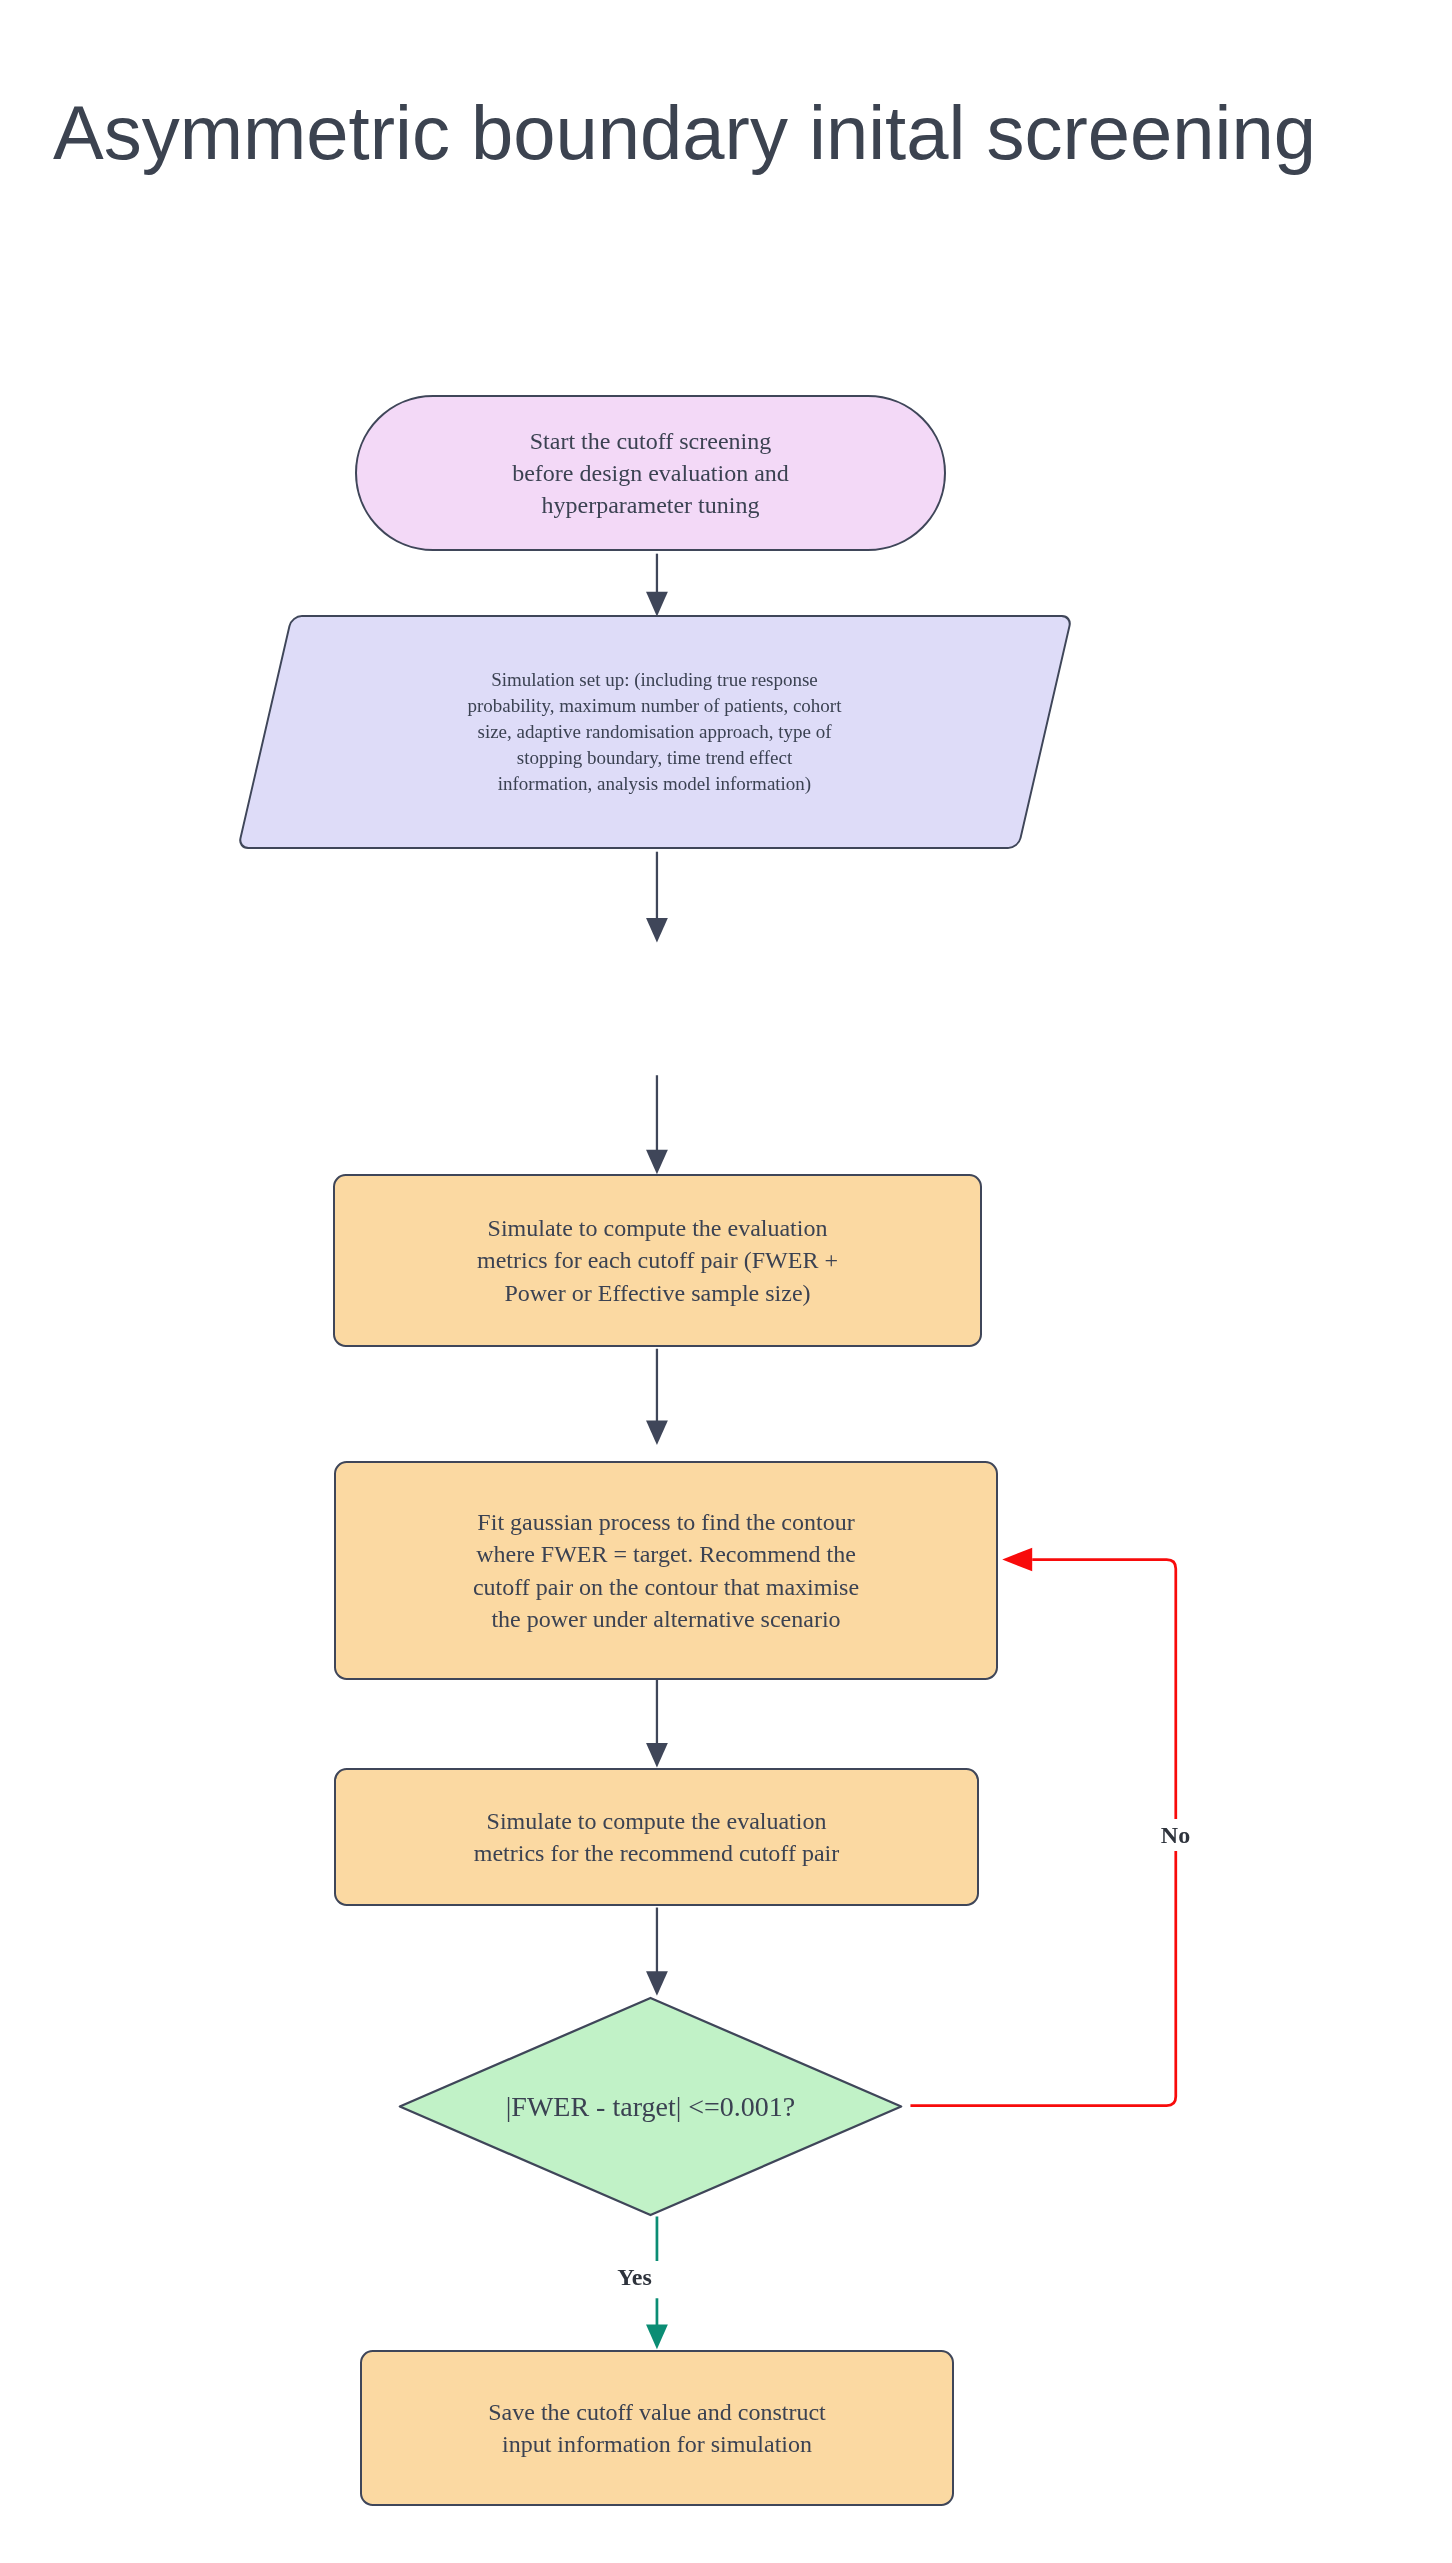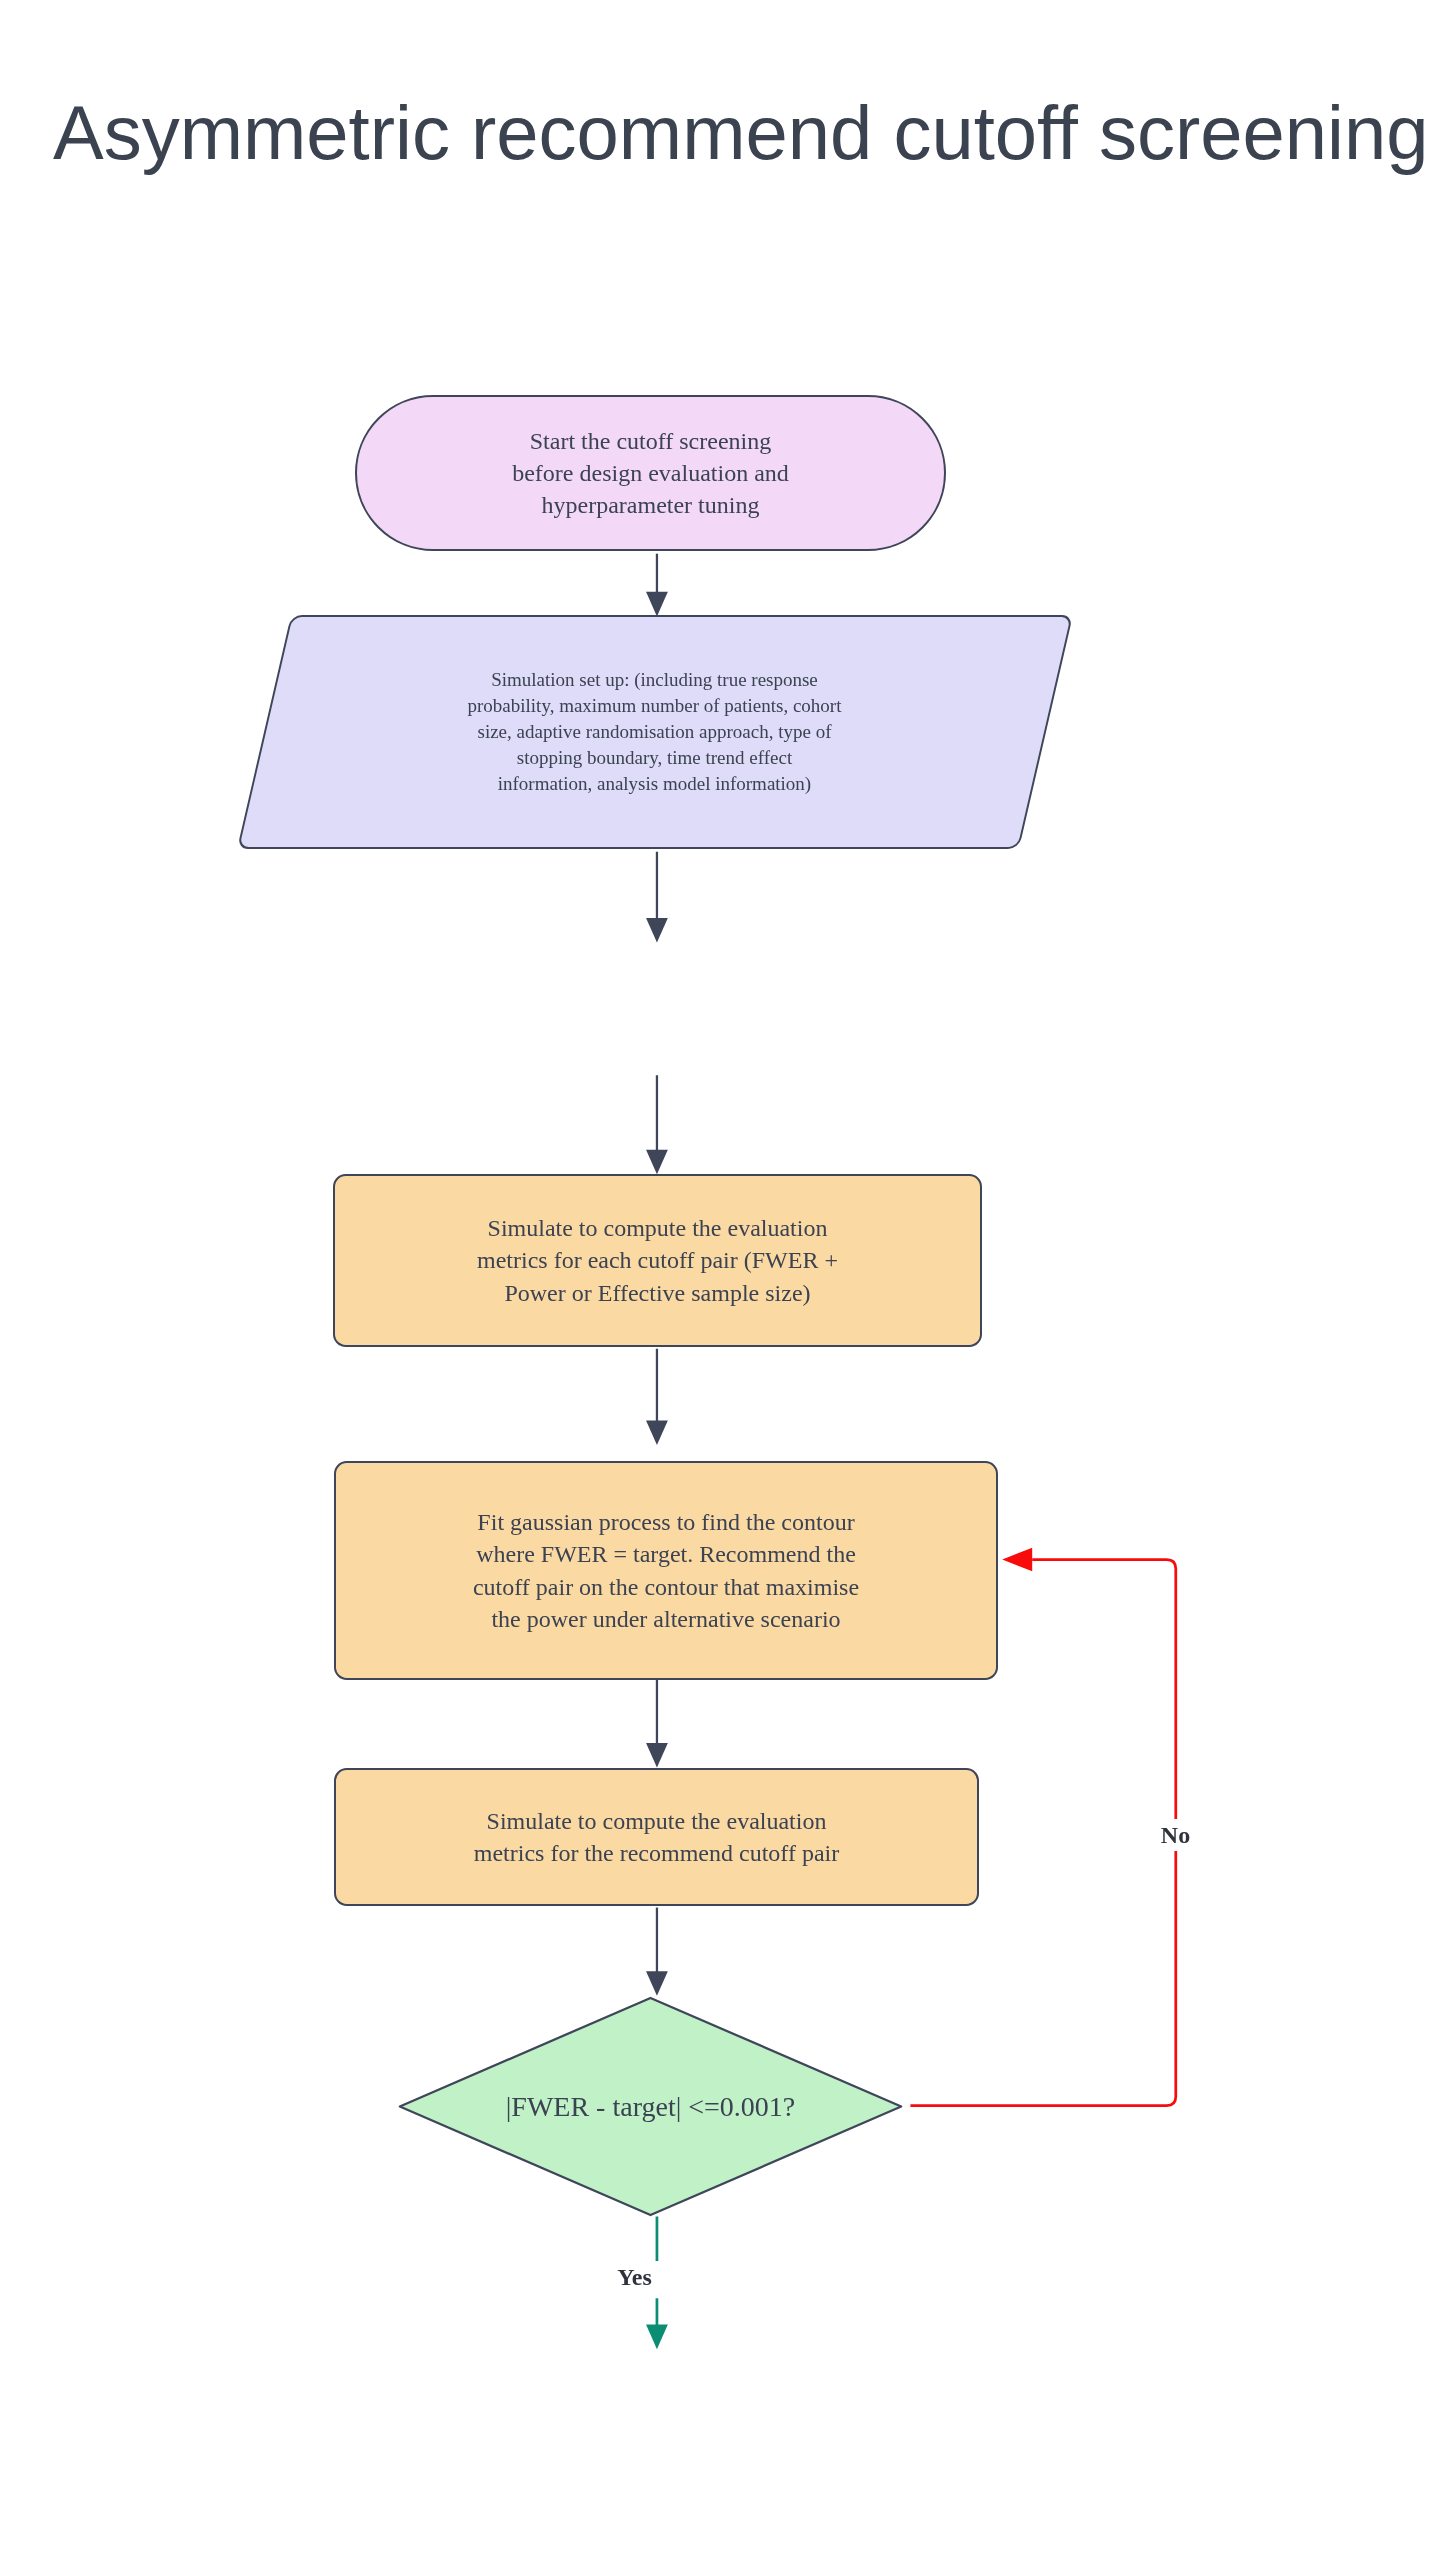--- a/index.html
+++ b/index.html
@@ -95,21 +95,21 @@
     text-align:center;
   }
   .label-yes { left:598px; top:2264px; width:73px; }
   .label-no  { left:1139px; top:1819px; width:73px; background:var(--background,#fff); padding:2.7px 0; }
 </style>
 </head>
 <body>
 
 <div id="canvas">
 
-  <div class="page-title">Asymmetric recommend cutoff screening</div>
+  <div class="page-title">Asymmetric boundary inital screening</div>
 
   <svg id="connectors" width="1452" height="2563" viewBox="0 0 1598 2820">
 
     <g>
       <line class="edge-dark" x1="723" y1="609" x2="723" y2="652"></line>
       <polygon class="head-dark" points="711,651 735,651 723,678"></polygon>
     </g>
 
     <g>
       <line class="edge-dark" x1="723" y1="937" x2="723" y2="1011"></line>
@@ -160,18 +160,19 @@
 
   <div class="node process process-4">Simulate to compute the evaluation<br>metrics for the recommend cutoff pair</div>
 
   <div class="decision-wrap">
     <svg width="505" height="221" viewBox="0 0 556 243">
       <polygon points="278,2 554,121.5 278,241 2,121.5" fill="var(--decision-fill,#c1f2c7)" stroke="var(--stroke,#3f4659)" stroke-width="2.5" stroke-linejoin="round"></polygon>
     </svg>
     <div class="decision-text">|FWER - target| &lt;=0.001?</div>
   </div>
 
+  <div class="node process process-5">Save the cutoff value and construct<br>input information for simulation</div>
 
   <div class="edge-label label-yes">Yes</div>
   <div class="edge-label label-no">No</div>
 
 </div>
 
 
 </body></html>

